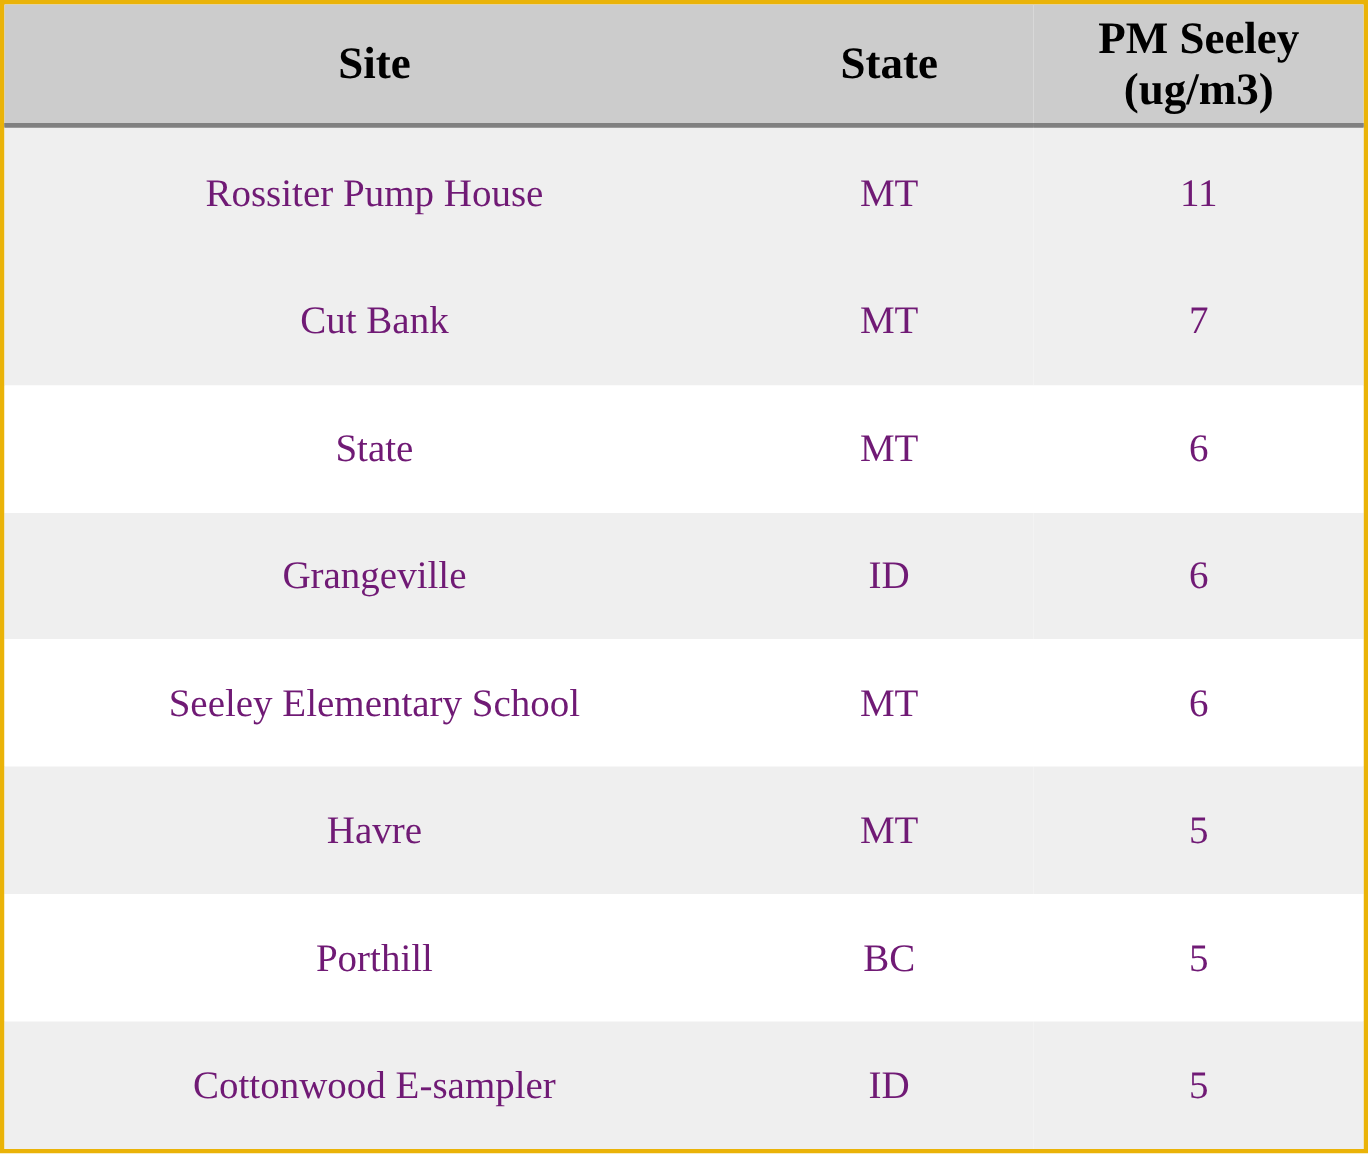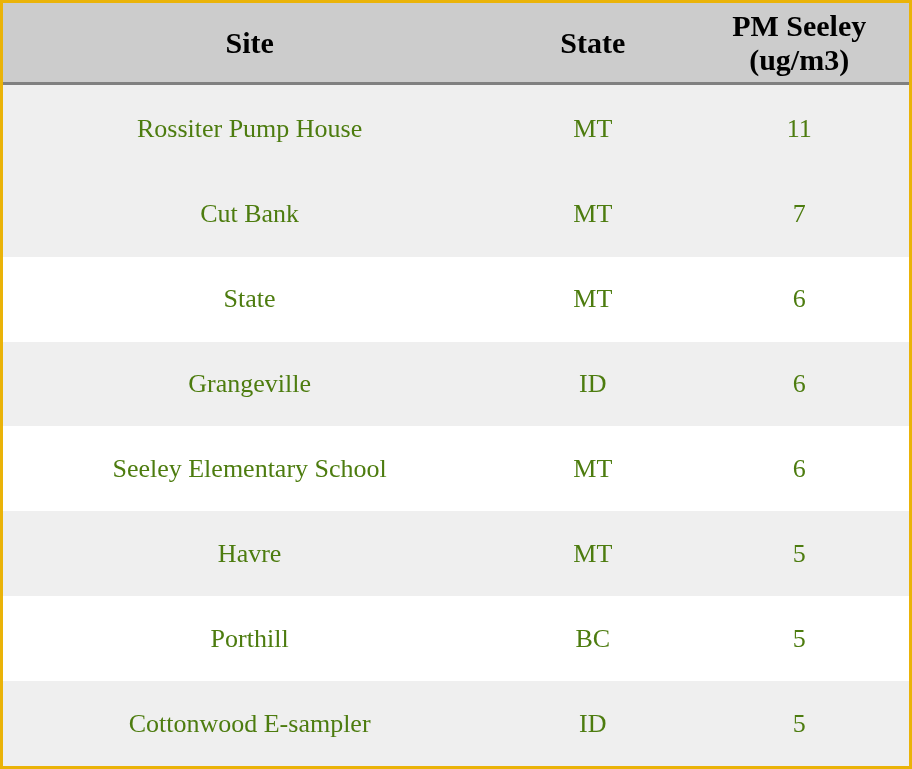--- a/index.html
+++ b/index.html
@@ -40,21 +40,21 @@
     padding: 6px 4px;
     line-height: 1.12;
   }
   th.col-site { width: 55%; }
   th.col-state { width: 21%; }
   th.col-value { width: 24%; }
   tbody td {
     font-family: "Liberation Serif", serif;
     font-weight: normal;
     font-size: 26px;
-    color: #4d7c0f;
+    color: #701a75;
     text-align: center;
     vertical-align: middle;
     padding: 4px 4px;
     border: none;
   }
   tbody tr.row-odd { background: #efefef; }
   tbody tr.row-even { background: #ffffff; }
 </style>
 </head>
 <body>

